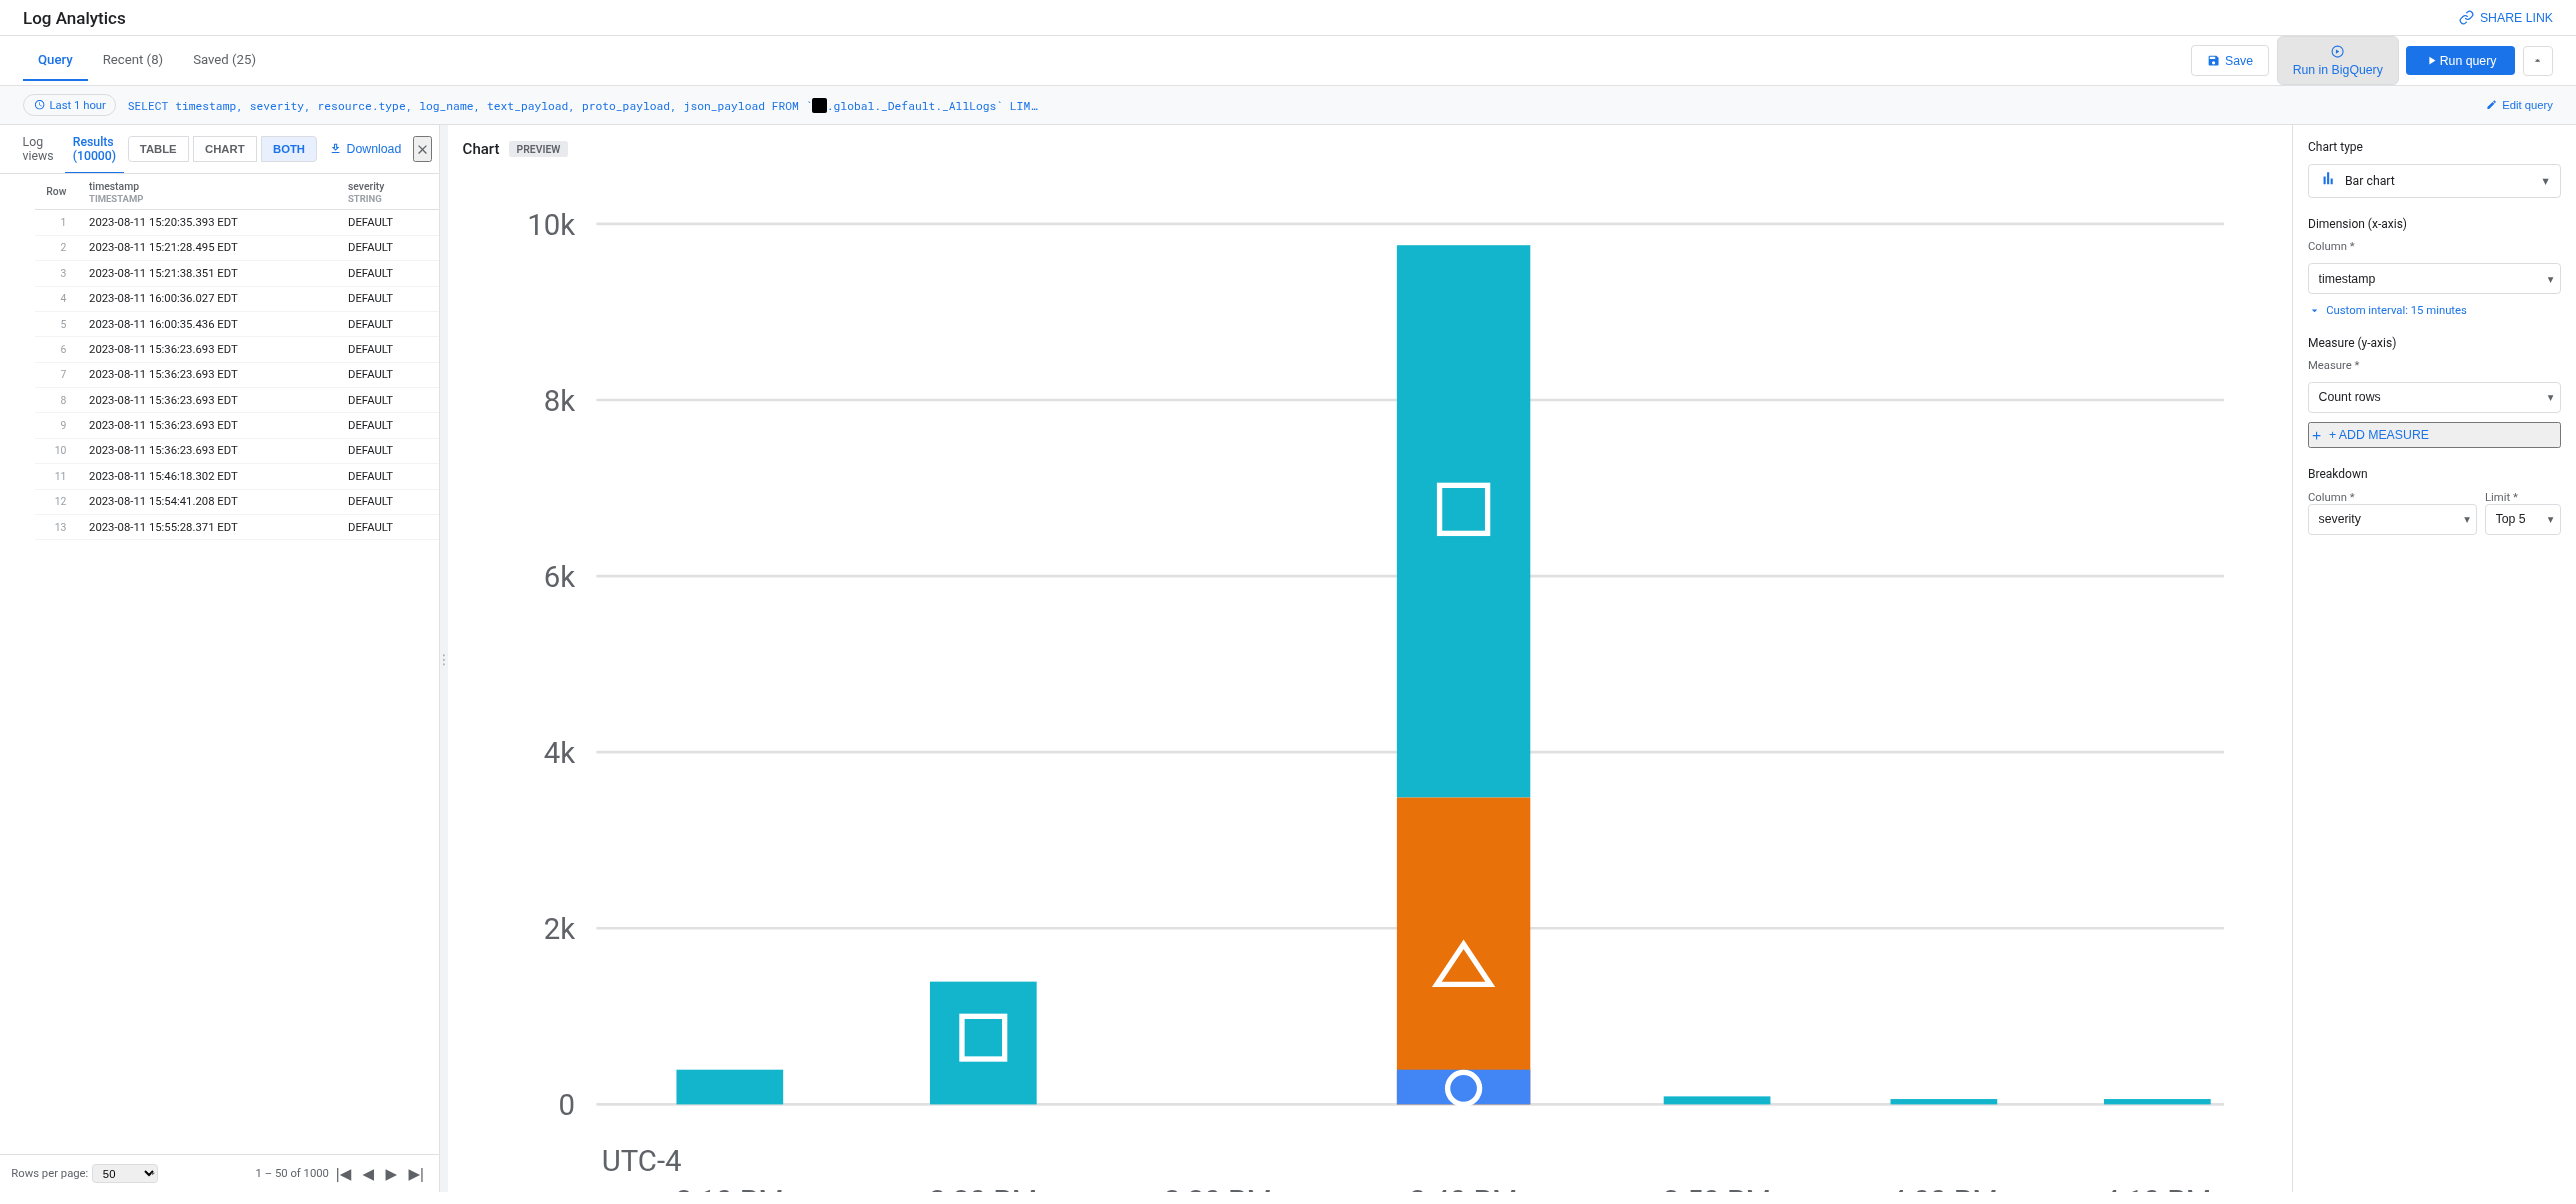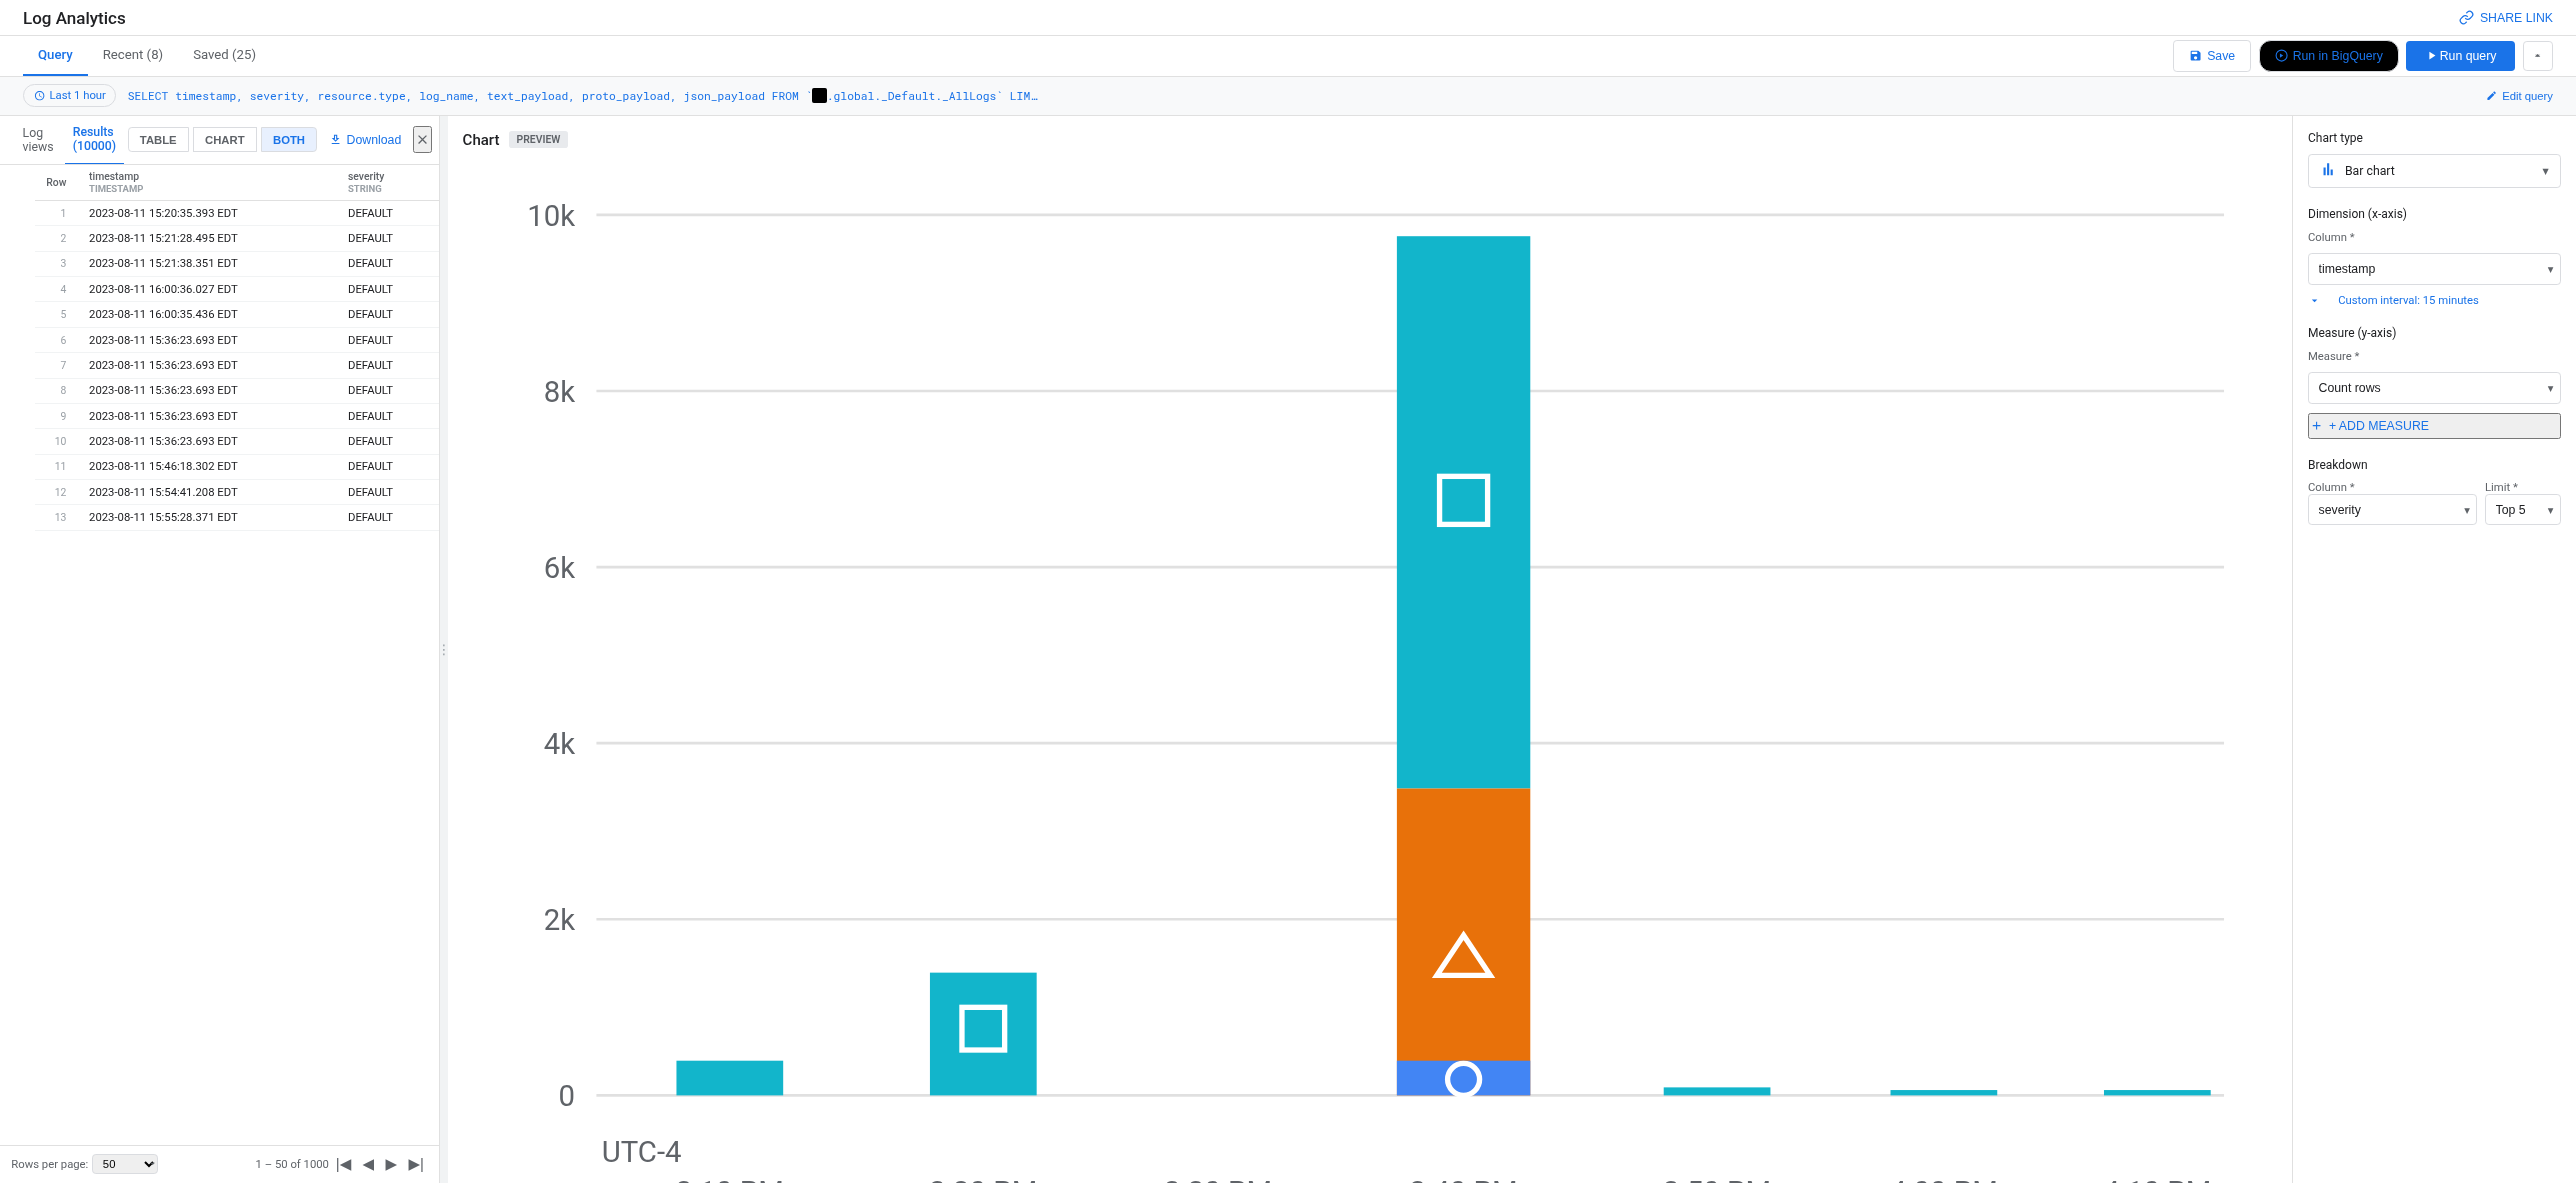--- a/index.html
+++ b/index.html
@@ -9,21 +9,21 @@
     .app-header { display: flex; align-items: center; justify-content: space-between; padding: 7.6px 23px; border-bottom: 0.9px solid #e0e0e0; }
     .app-title { font-size: 17px; font-weight: 500; color: #202124; }
     .share-link-btn { display: flex; align-items: center; gap: 5.7px; color: #1a73e8; font-size: 12.3px; font-weight: 500; cursor: pointer; border: none; background: none; }
 
     
     .tabs-row { display: flex; align-items: center; padding: 0 23px; border-bottom: 0.9px solid #e0e0e0; }
     .tab { padding: 11.3px 15px; font-size: 13.2px; cursor: pointer; color: #5f6368; border-bottom: 2.8px solid transparent; }
     .tab.active { color: #1a73e8; border-bottom: 2.8px solid #1a73e8; font-weight: 500; }
     .tab-actions { margin-left: auto; display: flex; gap: 7.6px; align-items: center; }
     .btn-save { display: flex; align-items: center; gap: 4.7px; padding: 7.6px 15px; border: 0.9px solid #dadce0; border-radius: 3.8px; background: #fff; color: #1a73e8; font-size: 12.3px; font-weight: 500; cursor: pointer; }
-    .btn-bigquery { display: flex; align-items: center; gap: 4.7px; padding: 7.6px 15px; border: 0.9px solid #dadce0; border-radius: 12px; background: #000000; color: #1a73e8; font-size: 12.3px; font-weight: 500; cursor: pointer; }
+    .btn-bigquery { display: flex; align-items: center; gap: 4.7px; padding: 7.6px 15px; border: 0.9px solid #dadce0; border-radius: 6px; background: #e5e5e5; color: #1a73e8; font-size: 12.3px; font-weight: 500; cursor: pointer; flex-direction: column; }
     .btn-run { display: flex; align-items: center; gap: 1px; padding: 7.6px 19px; border-radius: 3.8px; background: #1a73e8; color: #fff; font-size: 12.3px; font-weight: 400; cursor: pointer; border: none; }
     .btn-run svg { fill: #fff; }
     .scroll-btn { width: 30px; height: 30px; border: 0.9px solid #dadce0; border-radius: 3.8px; display: flex; align-items: center; justify-content: center; cursor: pointer; background: #fff; }
 
     
     .query-bar { display: flex; align-items: center; padding: 7.6px 23px; background: #f8f9fa; border-bottom: 0.9px solid #e0e0e0; gap: 11.3px; }
     .time-chip { display: flex; align-items: center; gap: 4.7px; padding: 3.8px 9.5px; border: 0.9px solid #dadce0; border-radius: 15px; font-size: 11.3px; color: #1a73e8; cursor: pointer; white-space: nowrap; }
     .query-text { font-family: 'Roboto Mono', monospace; font-size: 11.3px; color: #1a73e8; flex: 1; overflow: hidden; text-overflow: ellipsis; white-space: nowrap; }
     .query-text span.black-redacted { background: #000; color: #000; border-radius: 1.9px; padding: 0 3.8px; }
     .edit-query-btn { display: flex; align-items: center; gap: 4.7px; color: #1a73e8; font-size: 11.3px; cursor: pointer; white-space: nowrap; border: none; background: none; }
@@ -71,21 +71,21 @@
 
     
     .right-panel { width: 284px; min-width: 284px; border-left: 0.9px solid #e0e0e0; overflow-y: auto; padding: 15px; display: flex; flex-direction: column; gap: 19px; }
     .right-panel-section { display: flex; flex-direction: column; gap: 9.5px; }
     .section-title { font-size: 12px; font-weight: 400; color: #202124; }
     .field-label { font-size: 11.3px; color: #5f6368; }
     .chart-type-select { display: flex; align-items: center; border: 0.9px solid #dadce0; border-radius: 3.8px; padding: 5.7px 11.3px; gap: 7.6px; cursor: pointer; }
     .chart-type-icon { color: #1a73e8; font-size: 15px; }
     .chart-type-label { font-size: 12.3px; flex: 1; }
     .select-arrow { color: #5f6368; }
-    .custom-interval { display: flex; align-items: center; gap: 17px; font-size: 11.3px; color: #1a73e8; cursor: pointer; }
+    .custom-interval { display: flex; align-items: center; gap: 5px; font-size: 11.3px; color: #1a73e8; cursor: pointer; }
     .custom-interval svg { width: 13.2px; height: 13.2px; fill: #1a73e8; }
     .add-measure { display: flex; align-items: center; gap: 5.7px; color: #1a73e8; font-size: 12.3px; cursor: pointer; padding: 3.8px 0; }
     .breakdown-row { display: flex; gap: 7.6px; }
     .breakdown-col { flex: 1; }
     .breakdown-limit { width: 76px; }
     .select-wrapper { position: relative; }
     .select-wrapper::after { content: '▾'; position: absolute; right: 7.6px; top: 50%; transform: translateY(-50%); pointer-events: none; color: #5f6368; font-size: 11.3px; }
     .select-wrapper select { width: 100%; padding: 7.6px 26.5px 7.6px 9.5px; border: 0.9px solid #dadce0; border-radius: 3.8px; font-size: 12.3px; color: #202124; appearance: none; background: #fff; cursor: pointer; }
 
     

